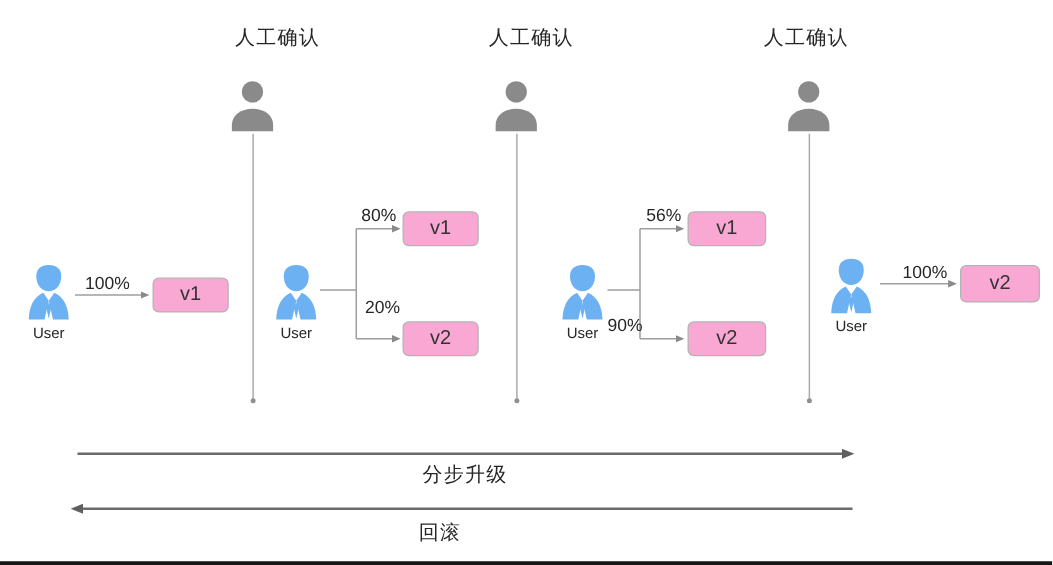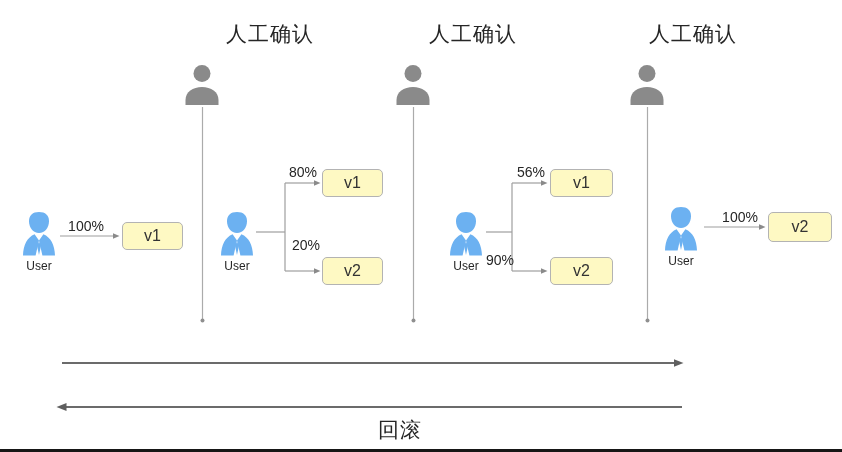--- a/index.html
+++ b/index.html
@@ -1,24 +1,24 @@
 <!DOCTYPE html>
 <html><head>
 <meta charset="utf-8">
 <style>
   html,body{margin:0;padding:0;background:#ffffff;}
   .canvas{position:relative;width:842px;height:452px;background:#fff;
           font-family:"Liberation Sans",sans-serif;color:#262626;overflow:hidden;}
   .abs{position:absolute;}
   .center{transform:translateX(-50%);}
-  .lbl-cjk{font-size:21px;letter-spacing:1px;white-space:nowrap;margin-left:48px;}
+  .lbl-cjk{font-size:16px;letter-spacing:1px;white-space:nowrap;}
   .lbl{font-size:12px;white-space:nowrap;}
   .pct{font-size:14px;white-space:nowrap;line-height:18px;}
   .vbox{position:absolute;width:61px;height:28px;border:1px solid #b3b3b3;border-radius:5px;
-        background:#fef9c3;display:flex;align-items:center;justify-content:center;
+        background:#f9a8d4;display:flex;align-items:center;justify-content:center;
         font-size:16px;color:#333;box-sizing:border-box;}
   svg.layer{position:absolute;left:0;top:0;}
   .bottom-bar{position:absolute;left:0;bottom:0;width:100%;height:3px;background:#161616;}
 </style>
 </head>
 <body>
 
 <div class="canvas">
 
   <svg class="layer" width="842" height="452" viewBox="0 0 842 452">
@@ -145,16 +145,17 @@
       <path d="M22.4 23.2 18 29.6l3.4 15H34c-.3-10.7-4.2-18.3-11.6-21.4z"></path>
       <path d="M18 31l2.1 3.6-2.1 9.4-2.1-9.4z"></path>
     </g>
   </svg>
   <div class="abs center lbl" style="left:681px;top:254px">User</div>
   <div class="abs center pct" style="left:740px;top:208px">100%</div>
   <div class="vbox" style="left:768px;top:212px;width:64px;height:30px">
       <span>v2</span>
     </div>
 
+  <div class="abs center lbl-cjk" style="left:372px;top:370px">分步升级</div>
   <div class="abs center lbl-cjk" style="left:352px;top:416px">回滚</div>
 
   <div class="bottom-bar"></div>
 </div>
 
 </body></html>

